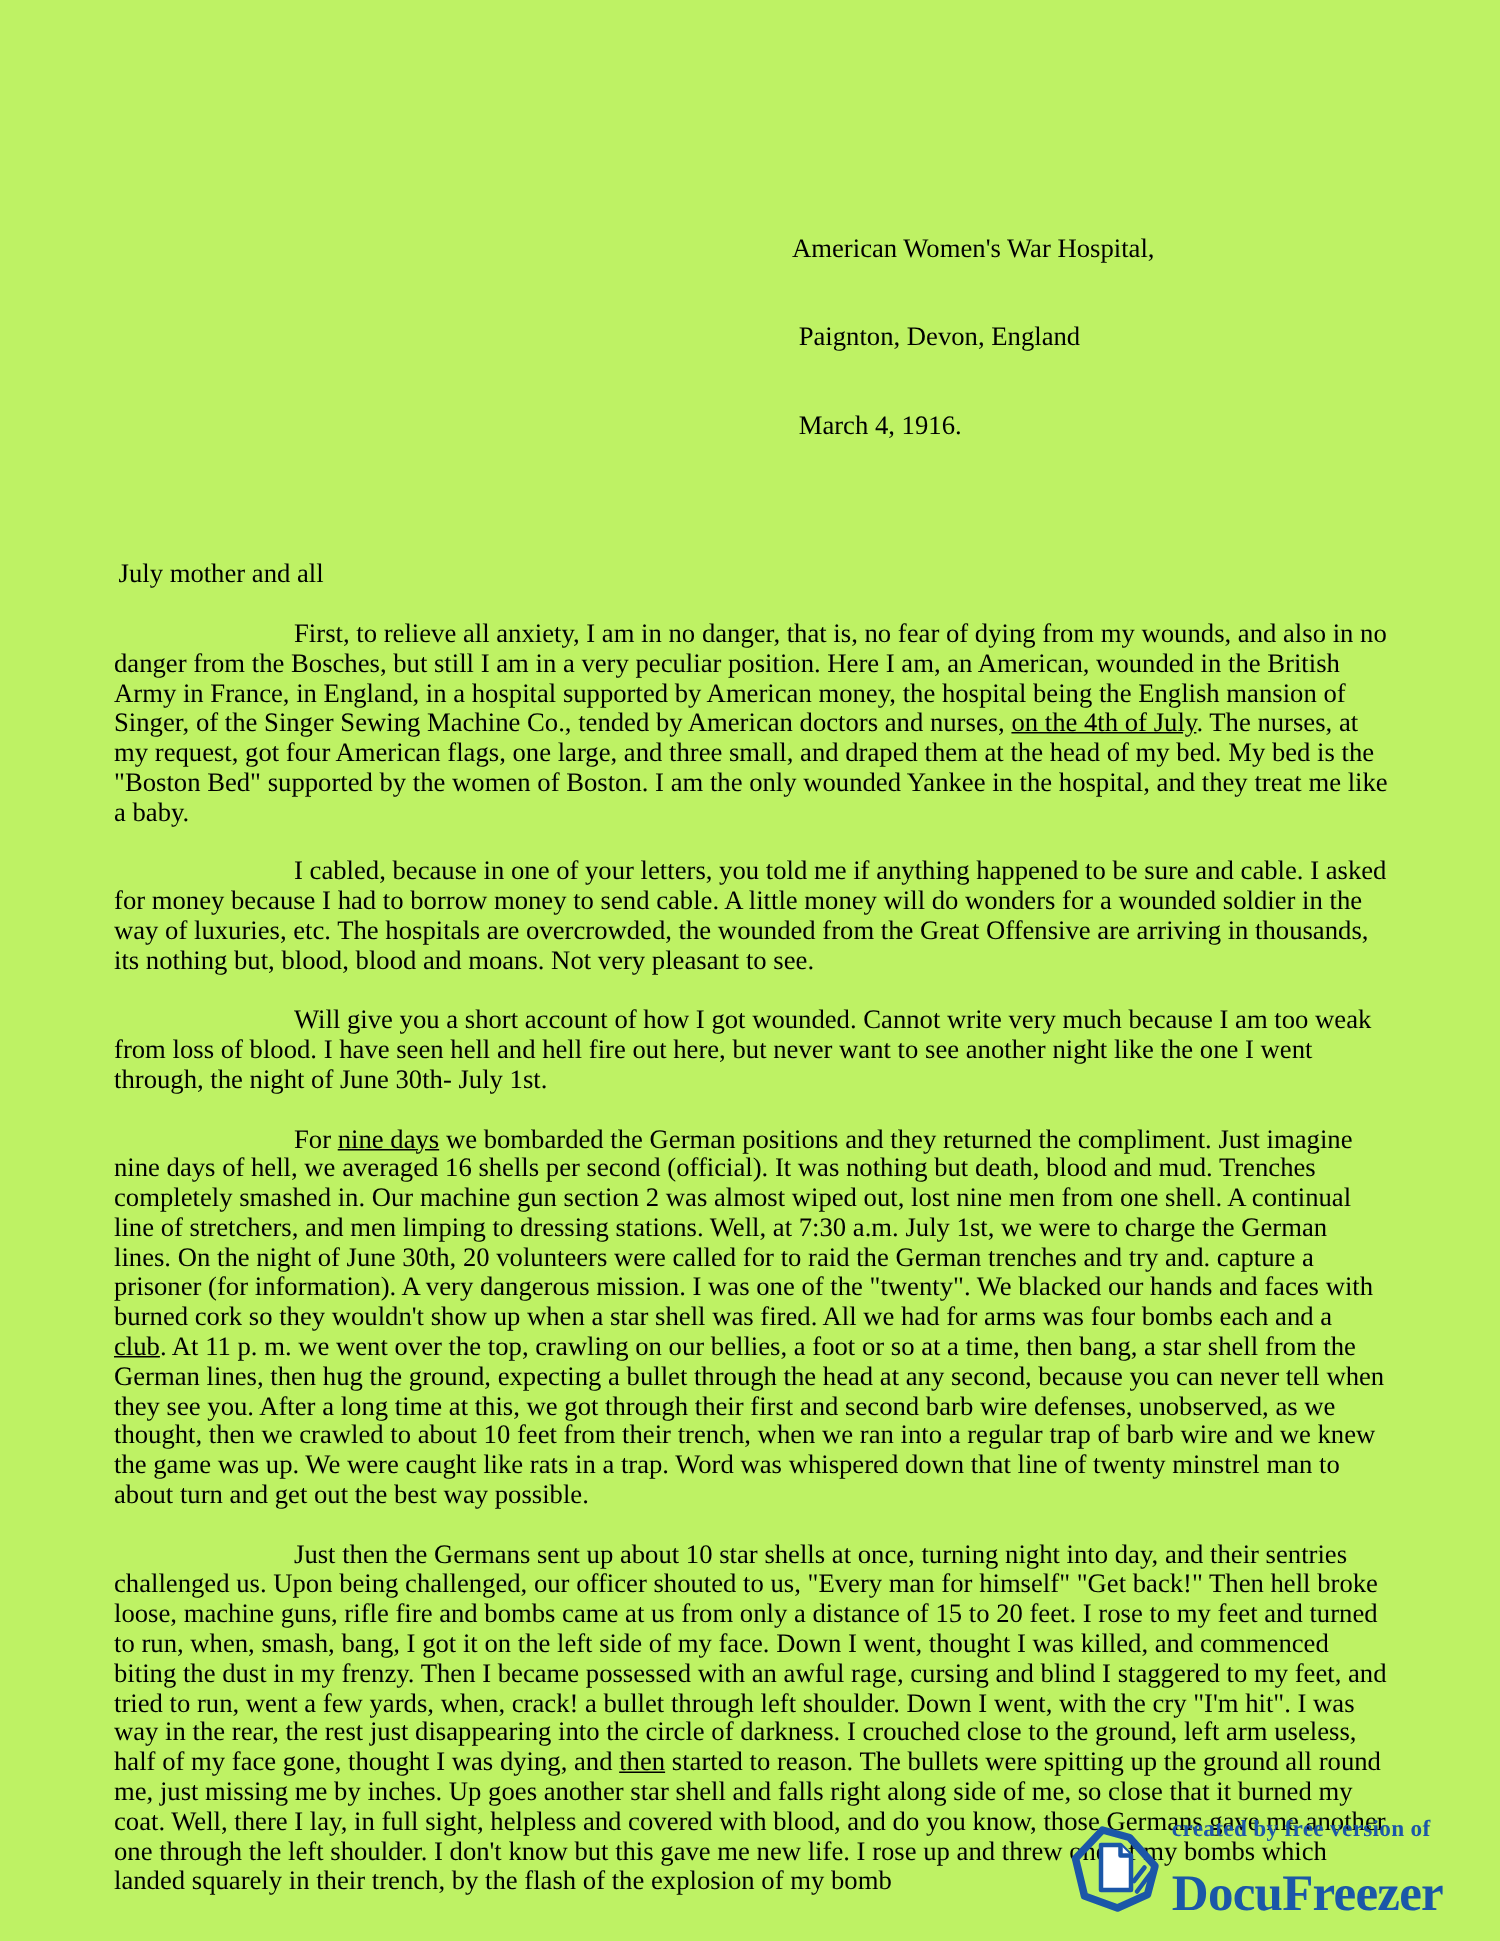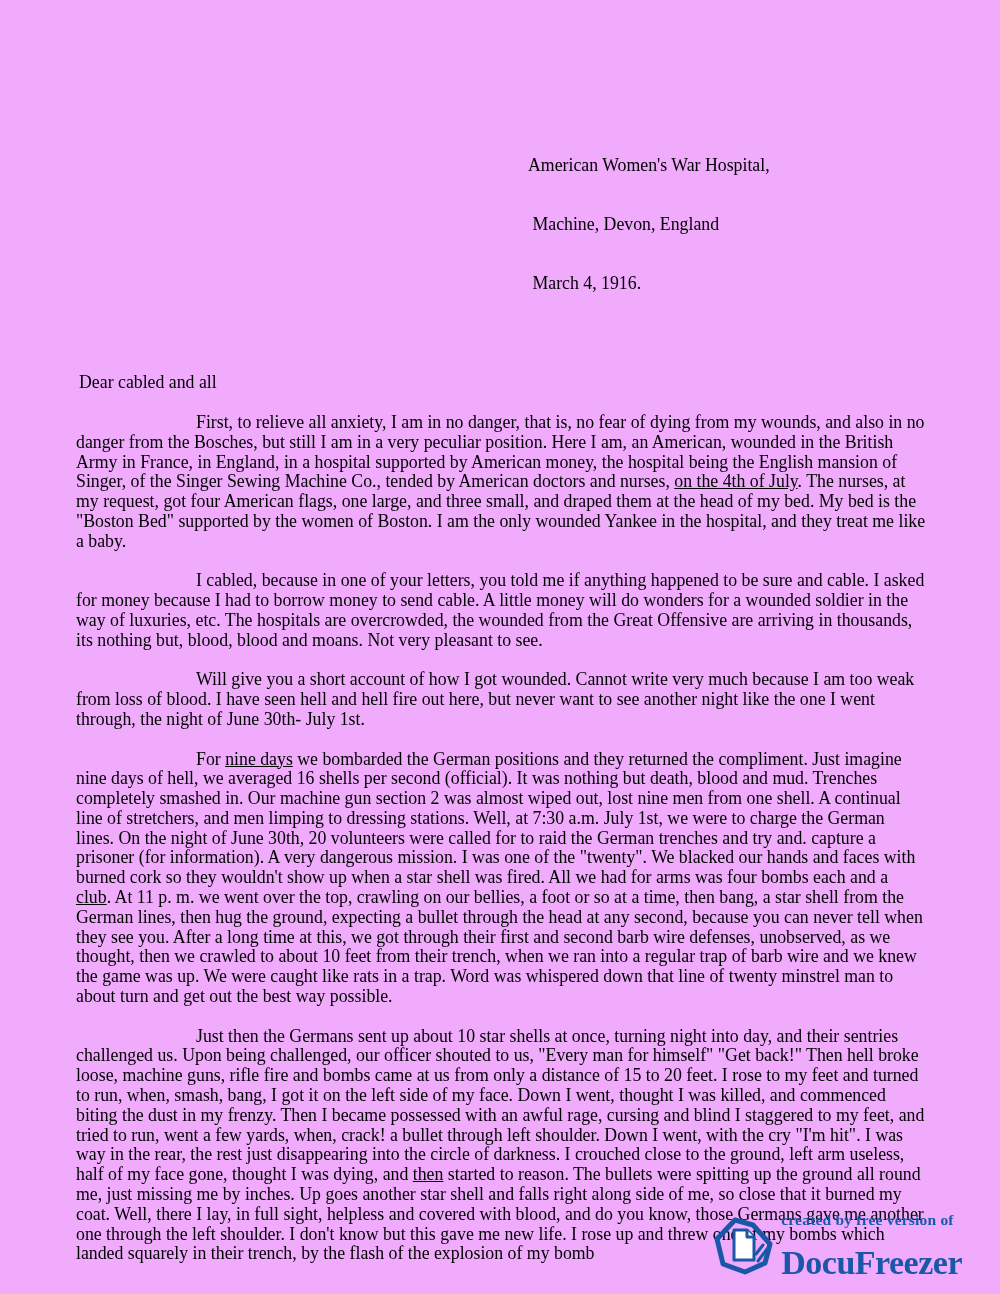--- a/index.html
+++ b/index.html
@@ -11,21 +11,21 @@
     width: 1000px;
     height: 1294px;
     position: relative;
     font-family: "Liberation Serif", serif;
     color: #000000;
     overflow: hidden;
   }
   .sheet {
     position: absolute;
     inset: 0;
-    background: #f0abfc;
+    background: #bef264;
   }
   .letter {
     position: absolute;
     left: 76px;
     top: 116px;
     width: 850px;
     font-size: 17.8px;
     line-height: 19.8px;
   }
   .letter-header {
@@ -71,25 +71,25 @@
   }
 </style>
 </head>
 <body>
 
 <div class="sheet">
 
   <div class="letter">
     <div class="letter-header">
       <span class="header-line">American Women's War Hospital,</span>
-      <span class="header-line"> Machine, Devon, England</span>
+      <span class="header-line"> Paignton, Devon, England</span>
       <span class="header-line"> March 4, 1916.</span>
     </div>
 
-    <div class="salutation">Dear cabled and all</div>
+    <div class="salutation">July mother and all</div>
 
     <div id="letter-body">
         <p class="para"><span>First, to relieve all anxiety, I am in no danger, that is, no fear of dying from my wounds, and also in no danger from the Bosches, but still I am in a very peculiar position.  Here I am, an American, wounded in the British Army in France, in England, in a hospital supported by American money, the hospital being the English mansion of Singer, of the Singer Sewing Machine Co., tended by American doctors and nurses, </span><span class="u">on the 4th of July</span><span>.  The nurses, at my request, got four American flags, one large, and three small, and draped them at the head of my bed. My bed is the "Boston Bed" supported by the women of Boston. I am the only wounded Yankee in the hospital, and they treat me like a baby.</span></p>
         <p class="para"><span>I cabled, because in one of your letters, you told me if anything happened to be sure and cable.  I asked for money because I had to borrow money to send cable. A little money will do wonders for a wounded soldier in the way of luxuries, etc.  The hospitals are overcrowded, the wounded from the Great Offensive are arriving in thousands, its nothing but, blood, blood and moans.  Not very pleasant to see.</span></p>
         <p class="para"><span>Will give you a short account of how I got wounded.  Cannot write very much because I am too weak from loss of blood.  I have seen hell and hell fire out here, but never want to see another night like the one I went through, the night of June 30th- July 1st.</span></p>
         <p class="para"><span>For </span><span class="u">nine days</span><span> we bombarded the German positions and they returned the compliment.  Just imagine nine days of hell, we averaged 16 shells per second (official).  It was nothing but death, blood and mud.  Trenches completely smashed in.  Our machine gun section 2 was almost wiped out, lost nine men from one shell. A continual line of stretchers, and men limping to dressing stations. Well, at 7:30 a.m. July 1st, we were to charge the German lines.  On the night of June 30th, 20 volunteers were called for to raid the German trenches and try and. capture a prisoner (for information). A very dangerous mission.  I was one of the "twenty".  We blacked our hands and faces with burned cork so they wouldn't show up when a star shell was fired. All we had for arms was four bombs each and a </span><span class="u">club</span><span>. At 11 p. m. we went over the top, crawling on our bellies, a foot or so at a time, then bang, a star shell from the German lines, then hug the ground, expecting a bullet through the head at any second, because you can never tell when they see you. After a long time at this, we got through their first and second barb wire defenses, unobserved, as we thought, then we crawled to about 10 feet from their trench, when we ran into a regular trap of barb wire and we knew the game was up. We were caught like rats in a trap.  Word was whispered down that line of twenty minstrel man to about turn and get out the best way possible.</span></p>
         <p class="para"><span>Just then the Germans sent up about 10 star shells at once, turning night into day, and their sentries challenged us.  Upon being challenged, our officer shouted to us, "Every man for himself" "Get back!"  Then hell broke loose, machine guns, rifle fire and bombs came at us from only a distance of 15 to 20 feet.  I rose to my feet and turned to run, when, smash, bang, I got it on the left side of my face. Down I went, thought I was killed, and commenced biting the dust in my frenzy.  Then I became possessed with an awful rage, cursing and blind I staggered to my feet, and tried to run, went a few yards, when, crack! a bullet through left shoulder.  Down I went, with the cry "I'm hit". I was way in the rear, the rest just disappearing into the circle of darkness.  I crouched close to the ground, left arm useless, half of my face gone, thought I was dying, and </span><span class="u">then</span><span> started to reason.  The bullets were spitting up the ground all round me, just missing me by inches.  Up goes another star shell and falls right along side of me, so close that it burned my coat. Well, there I lay, in full sight, helpless and covered with blood, and do you know, those Germans gave me another one through the left shoulder. I don't know but this gave me new life.  I rose up and threw one of my bombs which landed squarely in their trench, by the flash of the explosion of my bomb</span></p>
       </div>
   </div>
 

